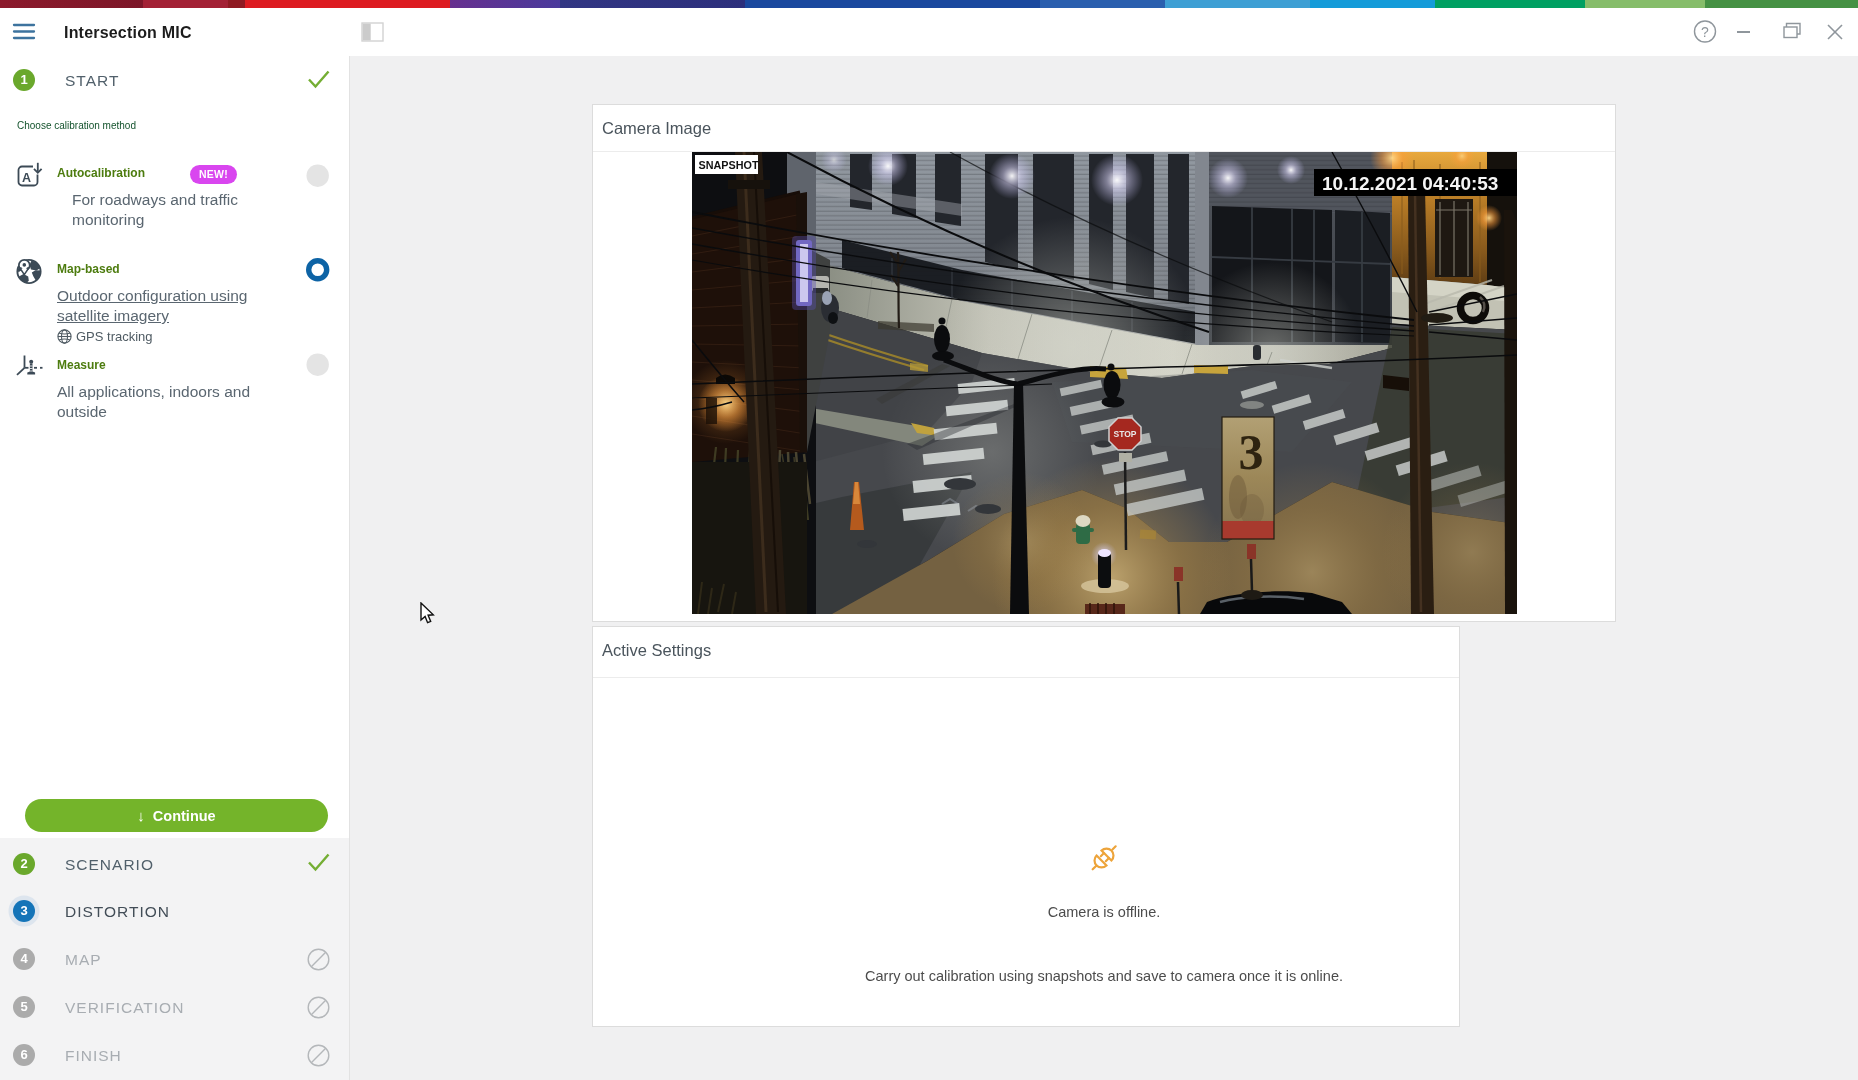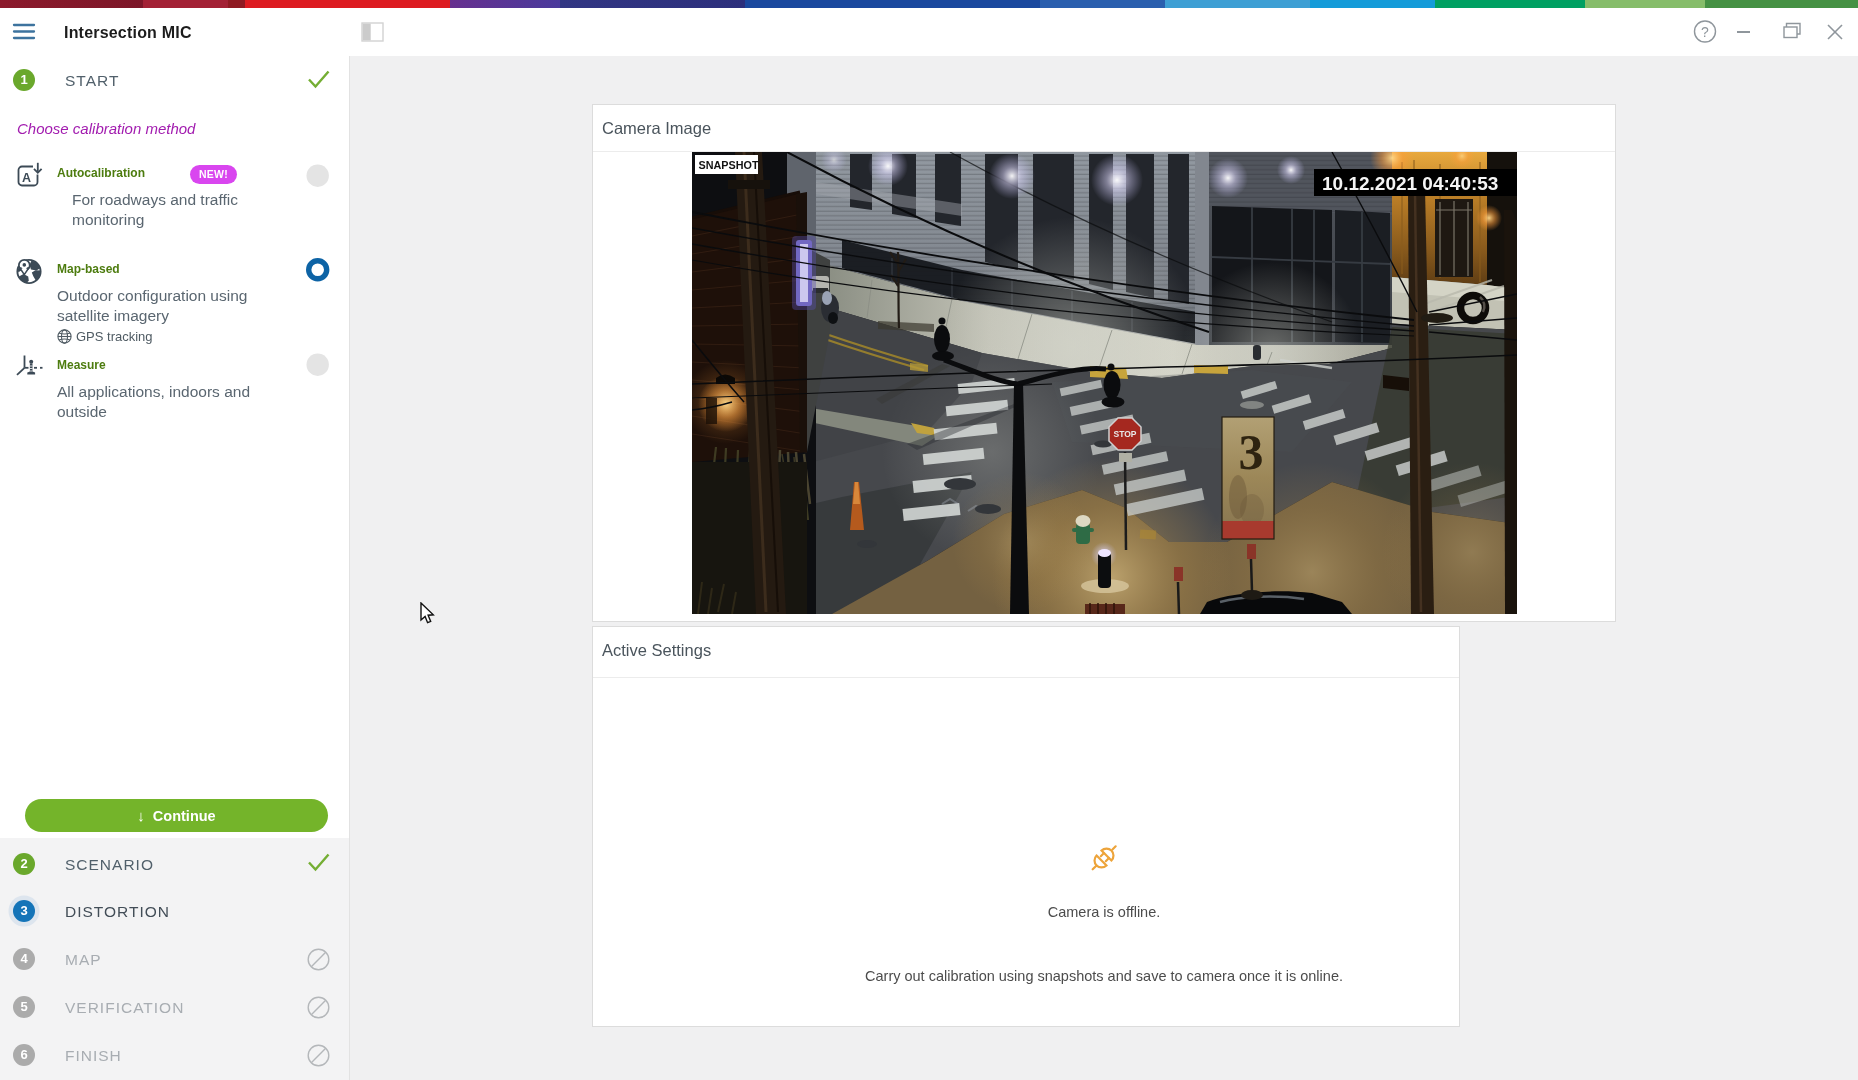--- a/index.html
+++ b/index.html
@@ -68,21 +68,21 @@
 <div class="abs" id="sidebar"></div>
 <div class="abs" id="main"></div>
 <div class="abs" id="sidegray"></div>
 
 <div class="stepnum green" style="left:13px; top:69px;">1</div>
 <div class="steptitle" style="left:65px; top:72px;">START</div>
 <svg class="abs" style="left:306px; top:68px;" width="26" height="26">
     <path d="M3 11.5 L9.5 18.5 L22.5 3.5" fill="none" stroke="#74ae33" stroke-width="2.4"></path>
   </svg>
 
-<div class="abs" style="left:17px; top:120px; font-size:15px; color:#a21caf;font-style:italic;">Choose calibration method</div>
+<div class="abs" style="left:17px; top:120px; font-size:10px; color:#14532d;">Choose calibration method</div>
 
 <svg class="abs" style="left:16px; top:162px;" width="30" height="28" viewBox="0 0 30 28">
  <rect x="2.5" y="4.5" width="19" height="19" rx="3.5" fill="none" stroke="#3c4a56" stroke-width="1.8"></rect>
  <text x="10.5" y="19.5" font-size="12.5" font-weight="bold" fill="#3c4a56" text-anchor="middle" font-family="Liberation Sans">A</text>
  <rect x="17" y="0" width="10" height="12.5" fill="#ffffff"></rect>
  <line x1="21.8" y1="0.8" x2="21.8" y2="9.8" stroke="#3c4a56" stroke-width="1.8"></line>
  <path d="M18 6.8 L21.8 10.8 L25.6 6.8" fill="none" stroke="#3c4a56" stroke-width="1.8"></path>
 </svg>
 <div class="mtitle" style="left:57px; top:166px;">Autocalibration</div>
 <div id="newbadge">NEW!</div>
@@ -96,21 +96,21 @@
  <path d="M16.5 3.4 C20.5 4.2 24.2 7.2 25.4 11 L21.5 13.5 L16 12.5 L14.5 8 Z" fill="#3c4a56"></path>
  <path d="M25.6 13.5 C26 17.5 24.3 21.6 21.2 24.2 L18.2 19 L16.8 15.5 L20.5 13.2 Z" fill="#3c4a56"></path>
  <path d="M3.6 19.8 L8.5 17 L13.2 19.4 L13.8 23.8 L11.5 26 C8.2 25.2 5.2 22.8 3.6 19.8 Z" fill="#3c4a56"></path>
  <path d="M2.5 12 L5.2 10.3 L6.6 13.2 L3.4 15.2 Z" fill="#3c4a56"></path>
  <circle cx="9.3" cy="8.2" r="5.4" fill="#ffffff" stroke="#3c4a56" stroke-width="1.7"></circle>
  <path d="M4.9 11 L9.3 17.6 L13.7 11 Z" fill="#ffffff" stroke="#3c4a56" stroke-width="1.5" stroke-linejoin="round"></path>
  <path d="M6.3 9.9 L9.3 14.6 L12.3 9.9" fill="#ffffff" stroke="none"></path>
  <circle cx="9.3" cy="7.9" r="1.8" fill="#3c4a56"></circle>
 </svg>
 <div class="mtitle" style="left:57px; top:262px;">Map-based</div>
-<div class="mdesc" style="left:57px; top:286px; width:225px;">Outdoor configuration using satellite imagery</div>
+<div class="mdesc" style="left:57px; top:286px; width:225px;text-decoration:underline;">Outdoor configuration using satellite imagery</div>
 <svg class="abs" style="left:57px; top:329px;" width="15" height="15" viewBox="0 0 15 15">
  <g fill="none" stroke="#4f5b63" stroke-width="1.1">
   <circle cx="7.5" cy="7.5" r="6.6"></circle>
   <ellipse cx="7.5" cy="7.5" rx="3" ry="6.6"></ellipse>
   <line x1="1" y1="7.5" x2="14" y2="7.5"></line>
   <path d="M1.8 4 Q7.5 6 13.2 4 M1.8 11 Q7.5 9 13.2 11"></path>
  </g>
 </svg>
 <div class="abs" style="left:76px; top:329px; font-size:13px; color:#4f5b63;">GPS tracking</div>
 <svg class="abs" style="left:306px; top:258px;" width="24" height="24">

